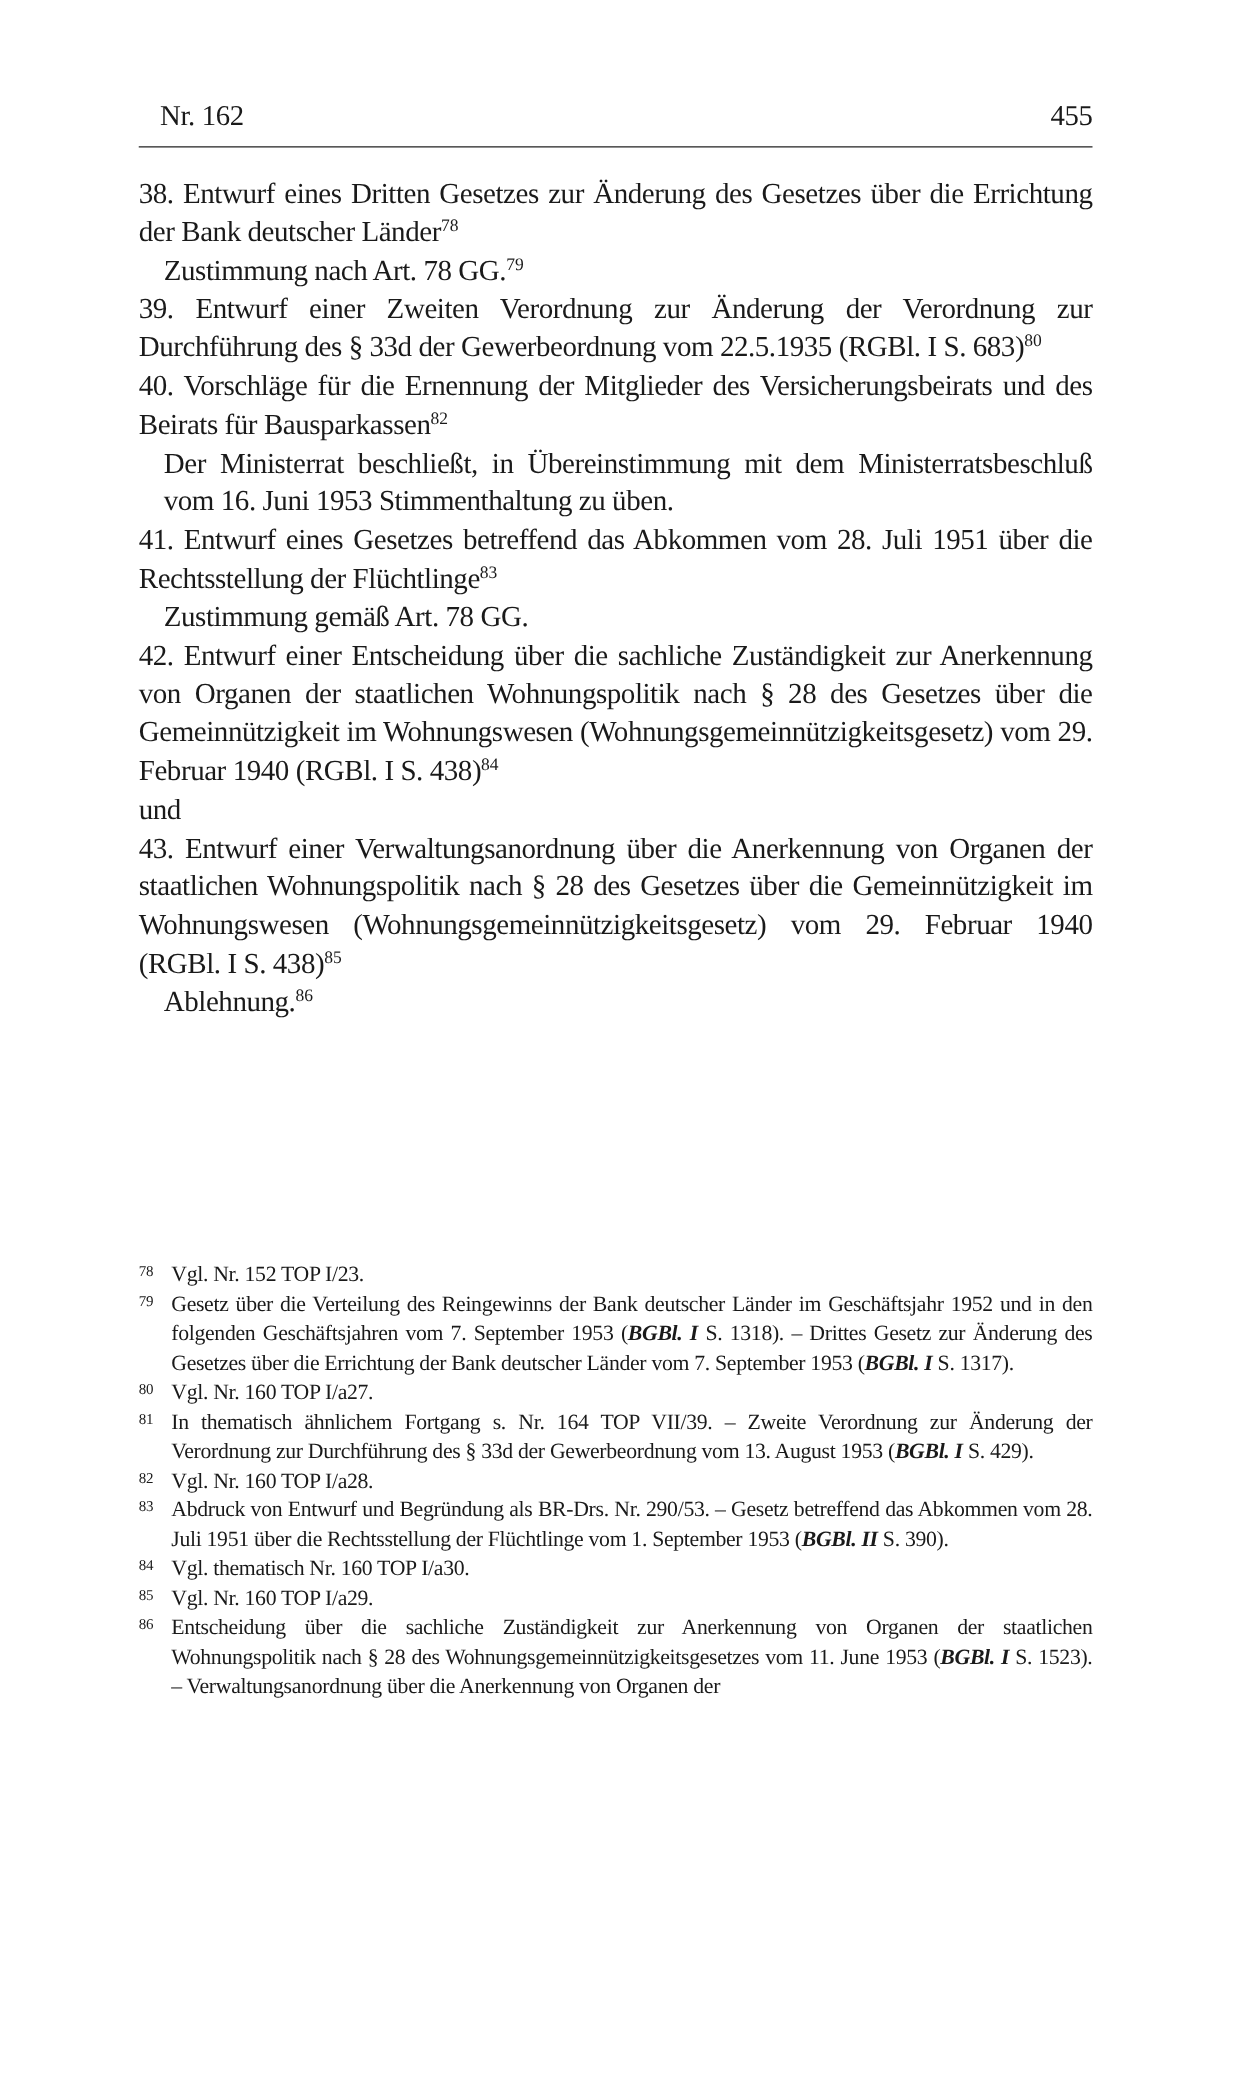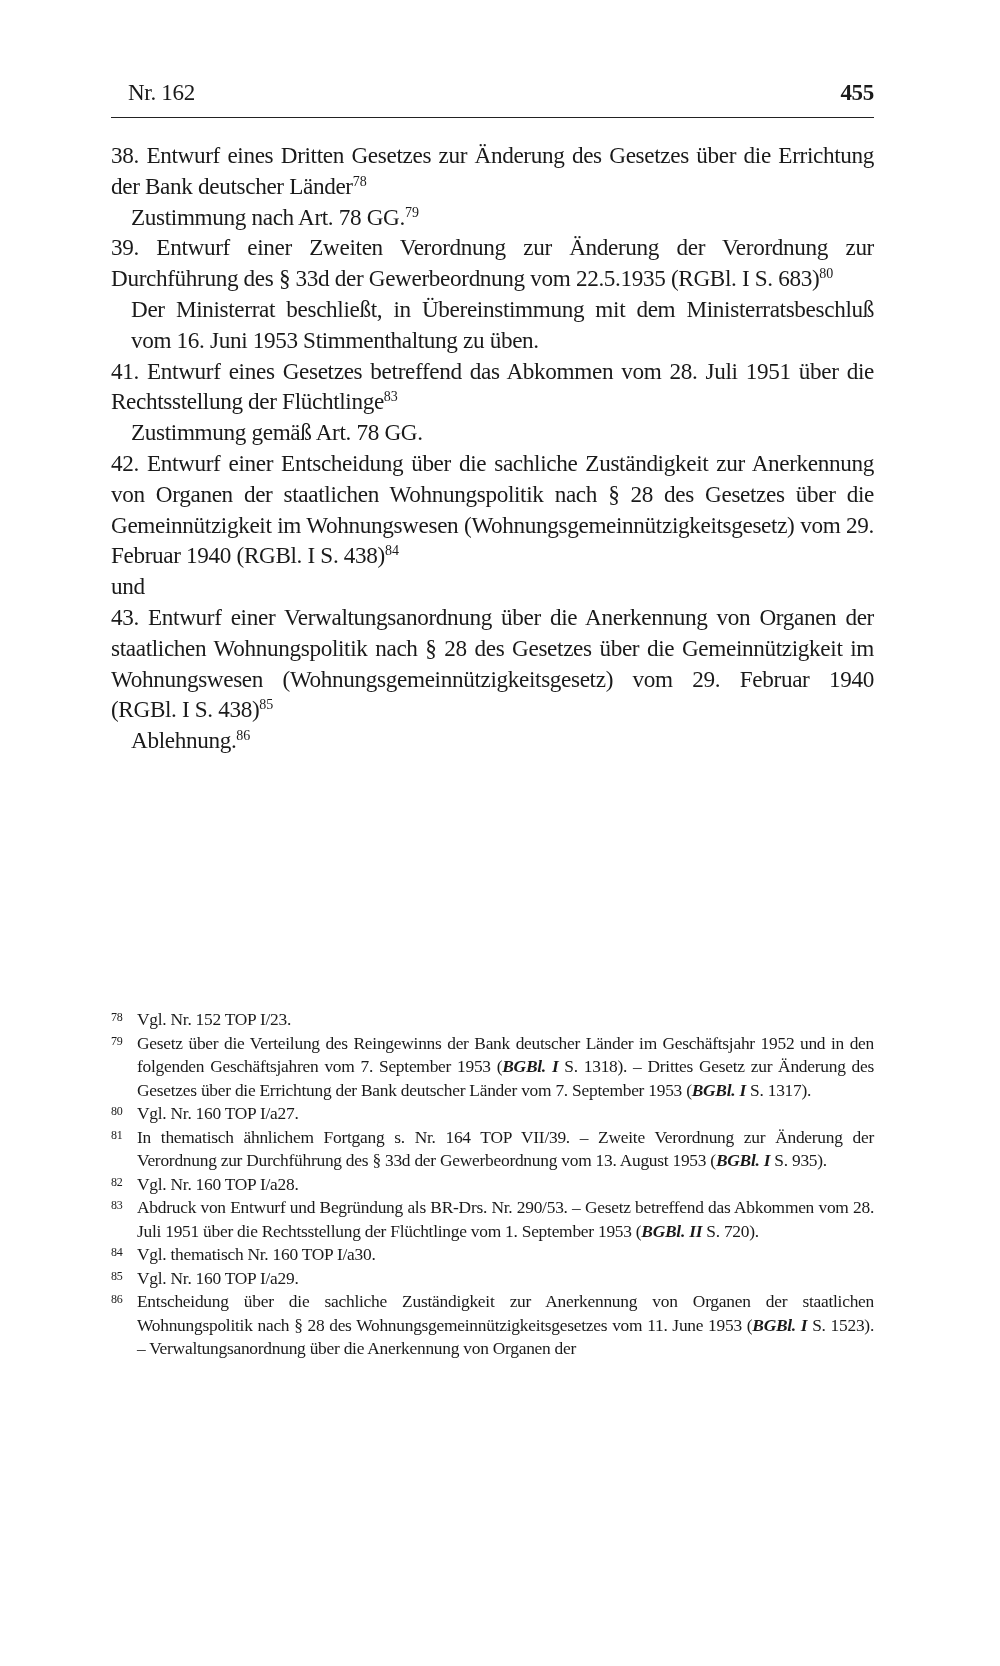--- a/index.html
+++ b/index.html
@@ -3,21 +3,21 @@
 <meta charset="utf-8">
 <style>
   html, body { margin:0; padding:0; background:#ffffff; }
   body { width:1000px; height:1666px; position:relative; overflow:hidden;
          font-family:"Liberation Serif","DejaVu Serif",serif; color:#1a1a1a; }
   .page { position:absolute; left:0; top:0; width:1000px; height:1666px; }
   .header { position:absolute; left:111px; top:78px; width:763px; height:36px; }
   .header .h { position:absolute; top:0; font-size:23px; line-height:30px; letter-spacing:-0.3px; }
   .h-left { left:17px; }
   .h-center { left:0; right:0; text-align:center; }
-  .h-right { right:0;font-weight:bold; }
+  .h-right { right:0; }
   .rule { position:absolute; left:111px; top:117px; width:763px; height:1px; background:#222; }
   .body { position:absolute; left:111px; top:140px; width:763px; }
   .para { font-size:23.2px; line-height:30.8px; text-align:justify; letter-spacing:-0.35px; margin:0; }
   .indent { padding-left:20px; }
   sup { font-size:14px; line-height:0; vertical-align:8px; letter-spacing:0; }
   .footnotes { position:absolute; left:111px; top:1008px; width:763px; }
   .fn { position:relative; padding-left:26px; font-size:17.4px; line-height:23.5px;
         text-align:justify; letter-spacing:-0.25px; margin:0; }
   .fn .num { position:absolute; left:0; top:-2px; font-size:12px; }
   .fn i { font-style:italic;font-weight:bold; }
@@ -29,33 +29,34 @@
   <div class="header">
     <span class="h h-left">Nr. 162</span>
     <span class="h h-right">455</span>
   </div>
   <div class="rule"></div>
 
   <div class="body" id="body">
       <p class="para"><span>38. Entwurf eines Dritten Gesetzes zur Änderung des Gesetzes über die Errichtung der Bank deutscher Länder</span><sup>78</sup></p>
       <p class="para indent"><span>Zustimmung nach Art. 78 GG.</span><sup>79</sup></p>
       <p class="para"><span>39. Entwurf einer Zweiten Verordnung zur Änderung der Verordnung zur Durchführung des § 33d der Gewerbeordnung vom 22.5.1935 (RGBl. I S. 683)</span><sup>80</sup></p>
+      <p class="para"><span>40. Vorschläge für die Ernennung der Mitglieder des Versicherungsbeirats und des Beirats für Bausparkassen</span><sup>82</sup></p>
       <p class="para indent"><span>Der Ministerrat beschließt, in Übereinstimmung mit dem Ministerratsbeschluß vom 16. Juni 1953 Stimmenthaltung zu üben.</span></p>
       <p class="para"><span>41. Entwurf eines Gesetzes betreffend das Abkommen vom 28. Juli 1951 über die Rechtsstellung der Flüchtlinge</span><sup>83</sup></p>
       <p class="para indent"><span>Zustimmung gemäß Art. 78 GG.</span></p>
       <p class="para"><span>42. Entwurf einer Entscheidung über die sachliche Zuständigkeit zur Anerkennung von Organen der staatlichen Wohnungspolitik nach § 28 des Gesetzes über die Gemeinnützigkeit im Wohnungswesen (Wohnungsgemeinnützigkeitsgesetz) vom 29. Februar 1940 (RGBl. I S. 438)</span><sup>84</sup></p>
       <p class="para"><span>und</span></p>
       <p class="para"><span>43. Entwurf einer Verwaltungsanordnung über die Anerkennung von Organen der staatlichen Wohnungspolitik nach § 28 des Gesetzes über die Gemeinnützigkeit im Wohnungswesen (Wohnungsgemeinnützigkeitsgesetz) vom 29. Februar 1940 (RGBl. I S. 438)</span><sup>85</sup></p>
       <p class="para indent"><span>Ablehnung.</span><sup>86</sup></p>
     </div>
 
   <div class="footnotes" id="footnotes">
       <p class="fn"><span class="num">78</span><span>Vgl. Nr. 152 TOP I/23.</span></p>
       <p class="fn"><span class="num">79</span><span>Gesetz über die Verteilung des Reingewinns der Bank deutscher Länder im Geschäftsjahr 1952 und in den folgenden Geschäftsjahren vom 7. September 1953 (</span><i>BGBl. I</i><span> S. 1318). – Drittes Gesetz zur Änderung des Gesetzes über die Errichtung der Bank deutscher Länder vom 7. September 1953 (</span><i>BGBl. I</i><span> S. 1317).</span></p>
       <p class="fn"><span class="num">80</span><span>Vgl. Nr. 160 TOP I/a27.</span></p>
-      <p class="fn"><span class="num">81</span><span>In thematisch ähnlichem Fortgang s. Nr. 164 TOP VII/39. – Zweite Verordnung zur Änderung der Verordnung zur Durchführung des § 33d der Gewerbeordnung vom 13. August 1953 (</span><i>BGBl. I</i><span> S. 935).</span></p>
+      <p class="fn"><span class="num">81</span><span>In thematisch ähnlichem Fortgang s. Nr. 164 TOP VII/39. – Zweite Verordnung zur Änderung der Verordnung zur Durchführung des § 33d der Gewerbeordnung vom 13. August 1953 (</span><i>BGBl. I</i><span> S. 429).</span></p>
       <p class="fn"><span class="num">82</span><span>Vgl. Nr. 160 TOP I/a28.</span></p>
-      <p class="fn"><span class="num">83</span><span>Abdruck von Entwurf und Begründung als BR-Drs. Nr. 290/53. – Gesetz betreffend das Abkommen vom 28. Juli 1951 über die Rechtsstellung der Flüchtlinge vom 1. September 1953 (</span><i>BGBl. II</i><span> S. 720).</span></p>
+      <p class="fn"><span class="num">83</span><span>Abdruck von Entwurf und Begründung als BR-Drs. Nr. 290/53. – Gesetz betreffend das Abkommen vom 28. Juli 1951 über die Rechtsstellung der Flüchtlinge vom 1. September 1953 (</span><i>BGBl. II</i><span> S. 390).</span></p>
       <p class="fn"><span class="num">84</span><span>Vgl. thematisch Nr. 160 TOP I/a30.</span></p>
       <p class="fn"><span class="num">85</span><span>Vgl. Nr. 160 TOP I/a29.</span></p>
       <p class="fn"><span class="num">86</span><span>Entscheidung über die sachliche Zuständigkeit zur Anerkennung von Organen der staatlichen Wohnungspolitik nach § 28 des Wohnungsgemeinnützigkeitsgesetzes vom 11. June 1953 (</span><i>BGBl. I</i><span> S. 1523). – Verwaltungsanordnung über die Anerkennung von Organen der</span></p>
     </div>
 </div>
 
 </body></html>

